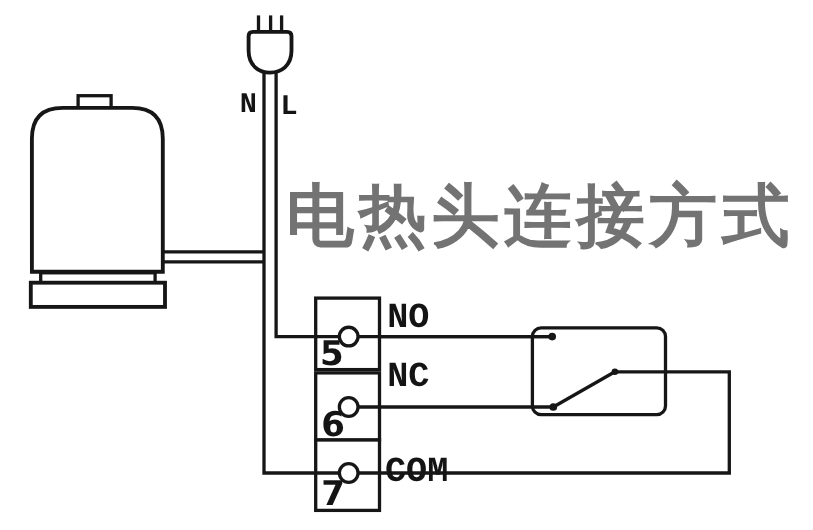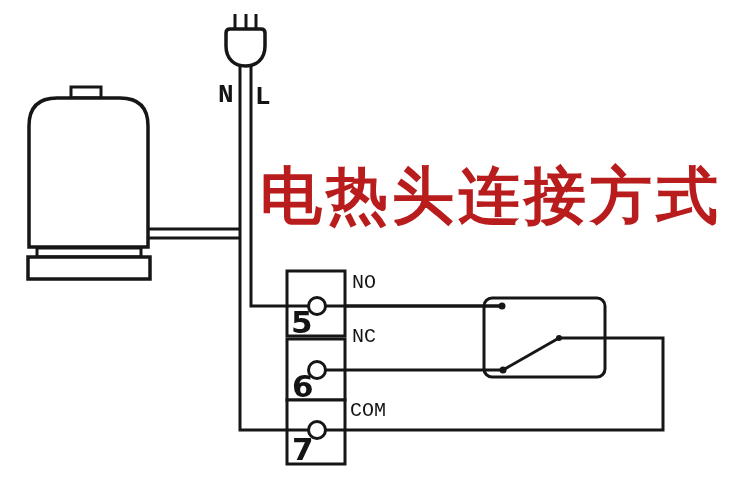--- a/index.html
+++ b/index.html
@@ -24,37 +24,37 @@
     line-height:1;
     white-space:nowrap;
     user-select:none;
   }
   .diagram-title{
     left:260px; top:165px;
     font-family:"DejaVu Sans", sans-serif;
     font-weight:bold;
     font-size:62px;
     letter-spacing:4px;
-    color:#b91c1c;
+    color:#737373;
   }
   .pin-label{
     font-family:"Liberation Mono", monospace;
     font-weight:bold;
     font-size:26px;
   }
   .n-label{ left:218px; top:82px; }
   .l-label{ left:255px; top:84px; }
   .contact-label{
     font-family:"Liberation Mono", monospace;
-    font-weight:normal;
-    font-size:20px;
+    font-weight:bold;
+    font-size:32px;
   }
   .no-label{ left:352px; top:273px; }
   .nc-label{ left:352px; top:327px; }
-  .com-label{ left:350px; top:401px; }
+  .com-label{ left:350px; top:413px; }
   .terminal-number{
     font-family:"DejaVu Sans", sans-serif;
     font-weight:bold;
     font-size:31px;
   }
   .num5{ left:291px; top:307px; }
   .num6{ left:292px; top:371px; }
   .num7{ left:292px; top:434px; }
 </style>
 </head>

